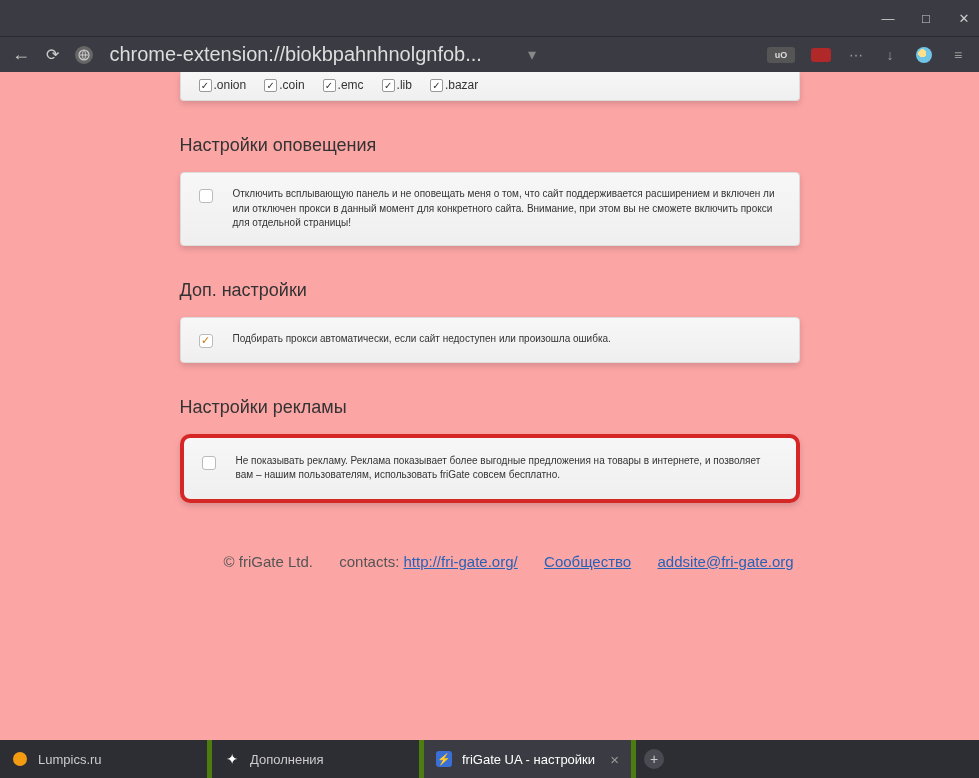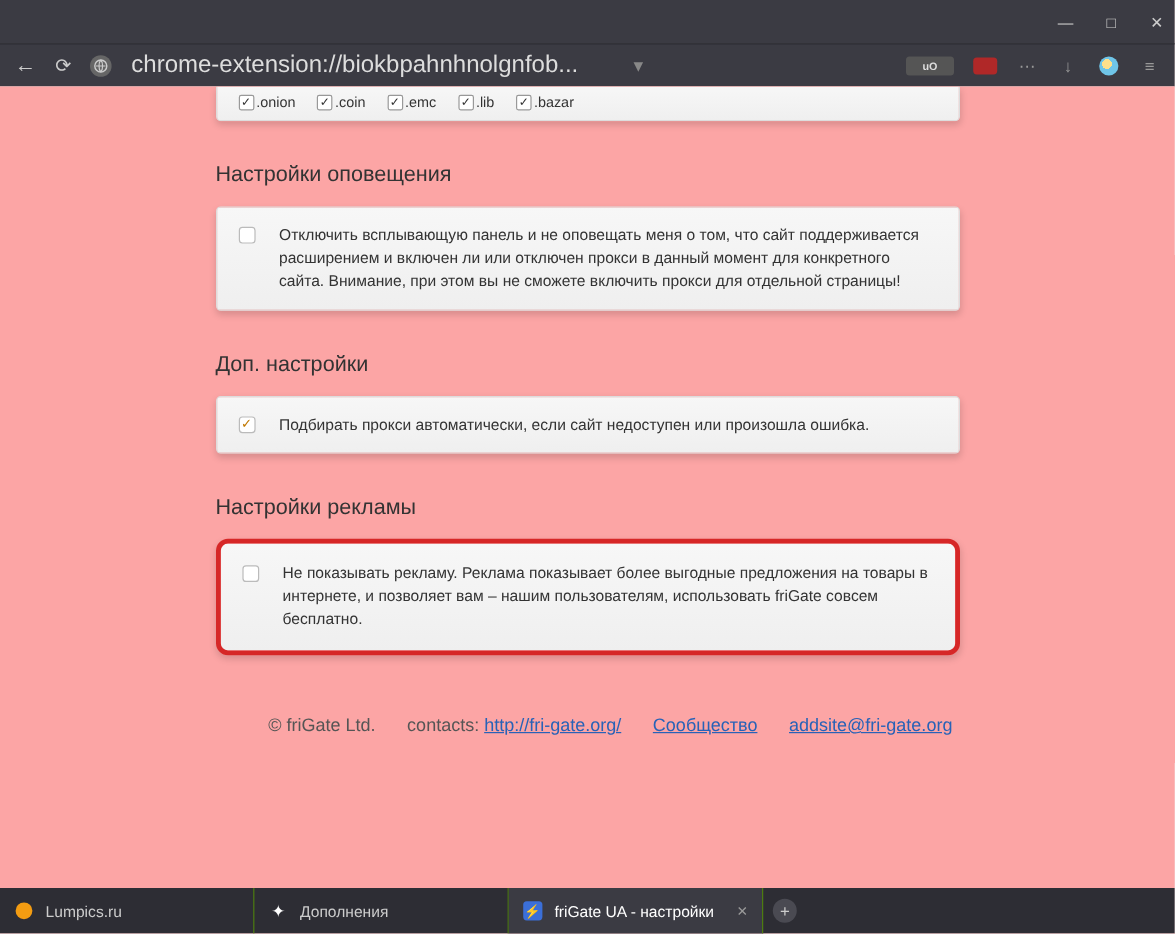--- a/index.html
+++ b/index.html
@@ -27,31 +27,31 @@
 .tld-row { display: flex; gap: 18px; font-size: 12px; color: #333; }
 .tld-item { display: flex; align-items: center; gap: 2px; }
 .cb { width: 13px; height: 13px; border: 1px solid #999; background: #fff; display: inline-flex; align-items: center; justify-content: center; font-size: 10px; color: #333; border-radius: 2px; }
 .cb.checked::after { content: "✓"; }
 
 h2 { font-size: 18px; font-weight: 400; color: #333; margin: 34px 0 16px; }
 
 .opt-row { display: flex; gap: 20px; align-items: flex-start; }
 .opt-row .cb-lg { flex: 0 0 14px; width: 14px; height: 14px; border: 1px solid #bbb; background: #fff; border-radius: 3px; display: flex; align-items: center; justify-content: center; font-size: 11px; color: #c07800; margin-top: 2px; }
 .opt-row .cb-lg.checked::after { content: "✓"; }
-.opt-text { font-size: 13px; line-height: 1.45; color: #333; }
+.opt-text { font-size: 10px; line-height: 1.45; color: #333; }
 
 .highlighted { border: 4px solid #d62727; border-radius: 10px; padding: 16px 18px; background: linear-gradient(#f7f7f7, #efefef); box-shadow: 0 3px 6px rgba(0,0,0,0.15); }
 
 .footer { margin-top: 50px; font-size: 15px; color: #555; padding-left: 4px; margin-left: 40px; }
 .footer a { color: #2862b7; }
 .footer .sep { display: inline-block; width: 18px; }
 
 
 .tabstrip { position: absolute; bottom: 0; left: 0; right: 0; height: 38px; background: #2d2d34; display: flex; align-items: stretch; }
-.tab { flex: 0 0 212px; display: flex; align-items: center; padding: 0 12px; gap: 10px; color: #ccc; font-size: 13px; border-right: 1px solid #4d7c0f; position: relative; }
+.tab { flex: 0 0 212px; display: flex; align-items: center; padding: 0 12px; gap: 10px; color: #ccc; font-size: 13px; border-right: 5px solid #4d7c0f; position: relative; }
 .tab.active { background: #3b3b43; color: #fff; }
 .tab .tab-title { flex: 1; white-space: nowrap; overflow: hidden; text-overflow: ellipsis; }
 .tab .close { color: #999; font-size: 15px; }
 .tab .favicon { width: 16px; height: 16px; display: flex; align-items: center; justify-content: center; }
 .newtab { width: 36px; display: flex; align-items: center; justify-content: center; }
 .newtab .plus { width: 20px; height: 20px; border-radius: 50%; background: #4a4a52; color: #ccc; display: flex; align-items: center; justify-content: center; font-size: 14px; }
 
 
 .page::-webkit-scrollbar { width: 16px; }
 .page::-webkit-scrollbar-track { background: #f0f0f0; }
@@ -76,21 +76,21 @@
   <div class="reload">⟳</div>
   <div class="site-icon">
     <svg width="12" height="12" viewBox="0 0 12 12">
         <circle cx="6" cy="6" r="5" fill="none" stroke="#ccc" stroke-width="1.2"></circle>
         <path d="M2 6h8M6 1c2 2 2 8 0 10M6 1c-2 2-2 8 0 10" stroke="#ccc" stroke-width="1" fill="none"></path>
       </svg>
   </div>
   <div class="url">chrome-extension://biokbpahnhnolgnfob...</div>
   <div class="bookmark-star">▾</div>
   <div class="toolbar-spacer"></div>
-  <div class="tbicon" style="background:#555;border-radius:3px;width:40px;height:16px;color:#ddd;font-size:9px;font-weight:bold;">uO</div>
+  <div class="tbicon" style="background:#555;border-radius:3px;width:28px;height:16px;color:#ddd;font-size:9px;font-weight:bold;">uO</div>
   <div class="tbicon" style="background:#b02828;border-radius:3px;width:20px;height:14px;"></div>
   <div class="tbicon">⋯</div>
   <div class="tbicon">↓</div>
   <div class="tbicon">
       <div class="weather"></div>
     </div>
   <div class="tbicon">≡</div>
 </div>
 
 <div class="page">

